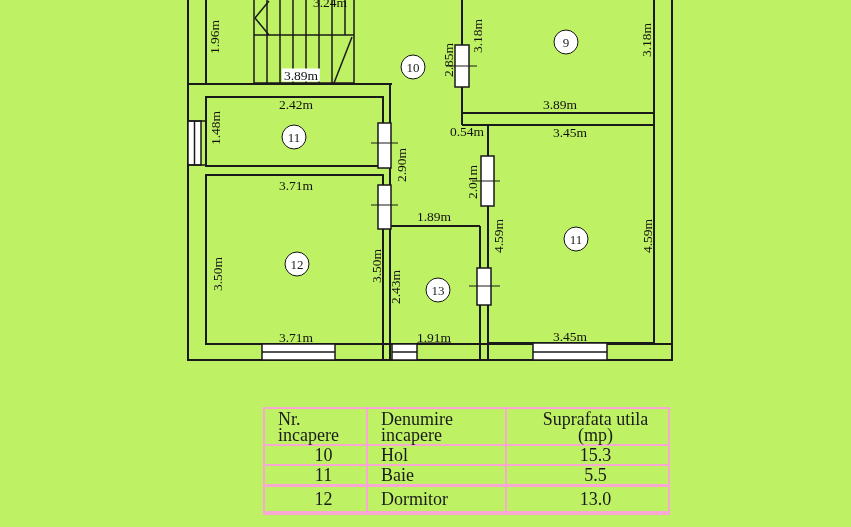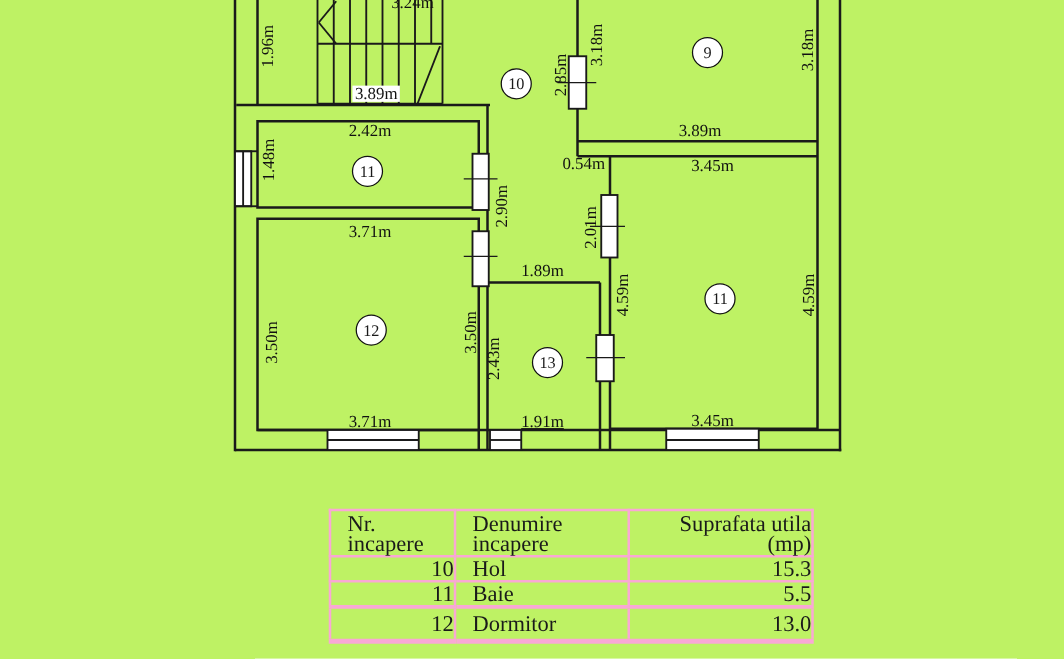--- a/index.html
+++ b/index.html
@@ -27,21 +27,21 @@
   table.tbl { border-collapse:collapse; table-layout:fixed; }
   table.tbl td {
     border:2px solid #f9a8d4; font-size:18px; line-height:16px;
     padding:1px 0 1px 0; vertical-align:middle;
   }
   table.tbl .c1 { width:85px; }
   table.tbl .c2 { width:124px;border-radius:17px; }
   table.tbl .c3 { width:145px; }
   table.tbl .hdr td { white-space:pre-line; height:33px; vertical-align:middle; }
   table.tbl .pl { padding-left:13px; text-align:left; }
-  table.tbl .ctr { text-align:right; }
+  table.tbl .ctr { text-align:center;padding-left:16px; }
   table.tbl .thick td { border-top-width:3px; }
   table.tbl .row td { height:15px; }
   table.tbl .last td { height:22px; border-bottom-width:4px; }
 </style>
 </head>
 <body>
 
 <div id="canvas">
 
   <svg id="plan-svg" width="851" height="527" viewBox="0 0 851 527">

